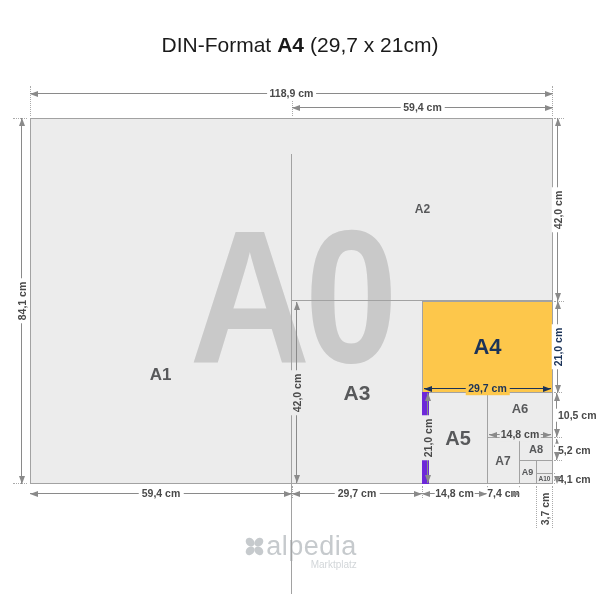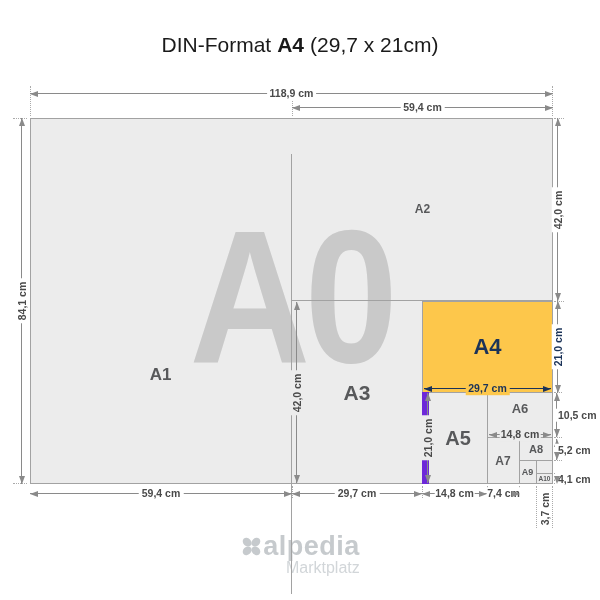--- a/index.html
+++ b/index.html
@@ -68,24 +68,24 @@
   .free-label.rot { transform:translate(-50%,-50%) rotate(-90deg); }
 
   
   .ext-v { position:absolute; width:0; border-left:1px dotted #aaaaaa; z-index:3; }
   .ext-h { position:absolute; height:0; border-top:1px dotted #aaaaaa; z-index:3; }
 
   
   .footer { position:absolute; top:533px; left:0; right:0;
             display:flex; justify-content:center; }
   .footer-inner { display:flex; flex-direction:column; }
-  .logo-row { display:flex; align-items:center; gap:0;font-weight:bold; }
+  .logo-row { display:flex; align-items:center; gap:0; }
   .flower { width:23px; height:23px; }
   .brand { font-size:27px; color:#c6cacd; letter-spacing:0.5px; line-height:1; }
-  .tagline { font-size:16px; color:#d2d6d9; text-align:right; margin-top:-1px; }
+  .tagline { font-size:10px; color:#d2d6d9; text-align:right; margin-top:-1px; }
 </style>
 </head>
 <body>
 
 <div class="canvas">
 
   <div class="title">
     <span>DIN-Format</span><span class="emph">A4</span><span>(29,7 x 21cm)</span>
   </div>
 

